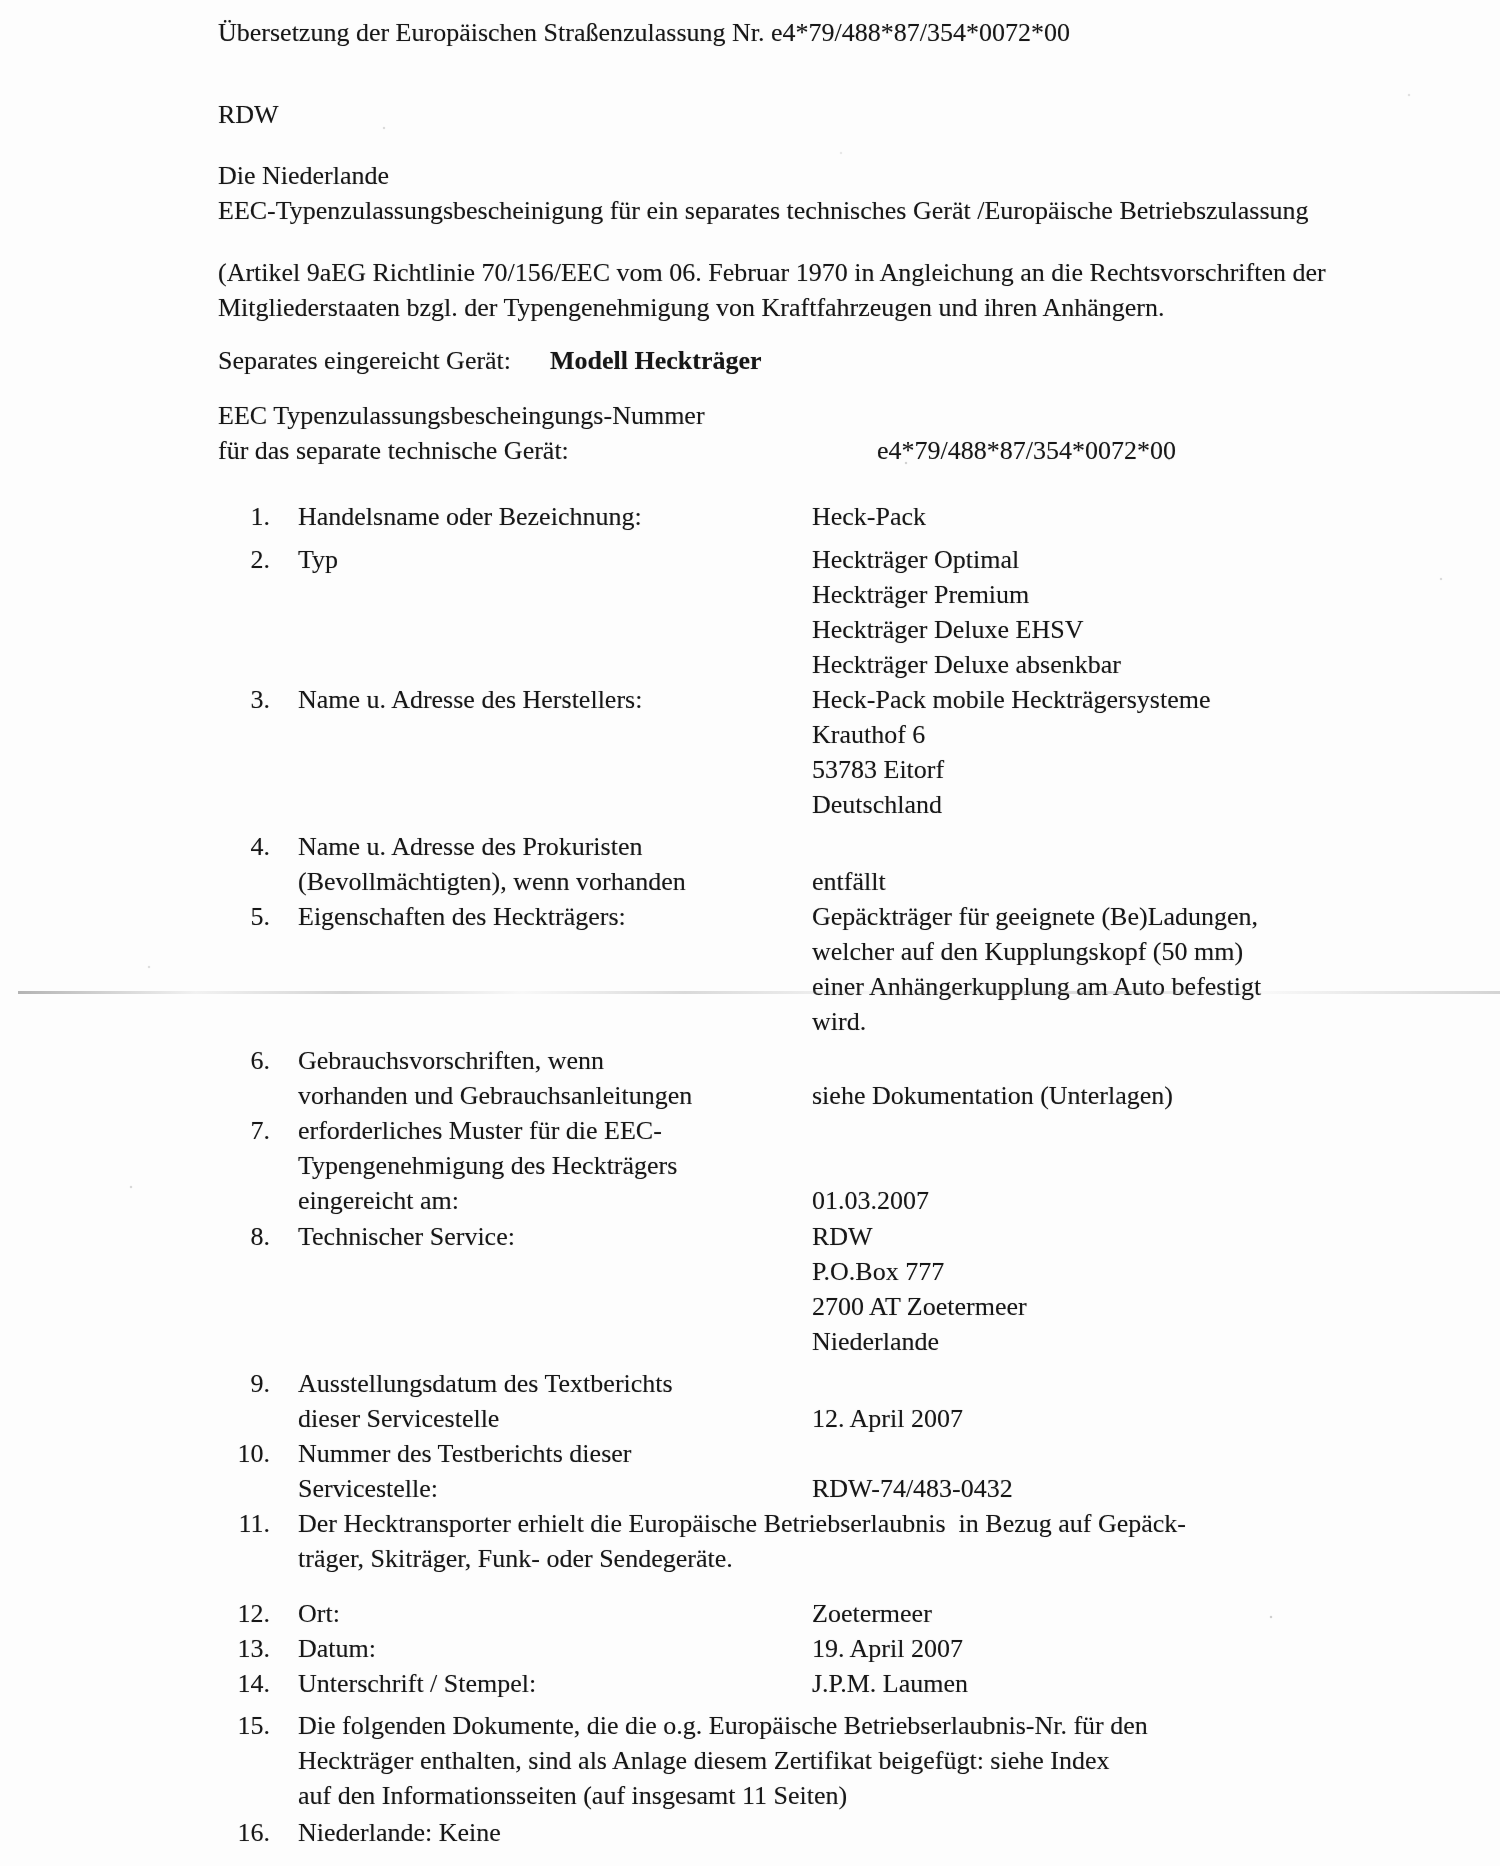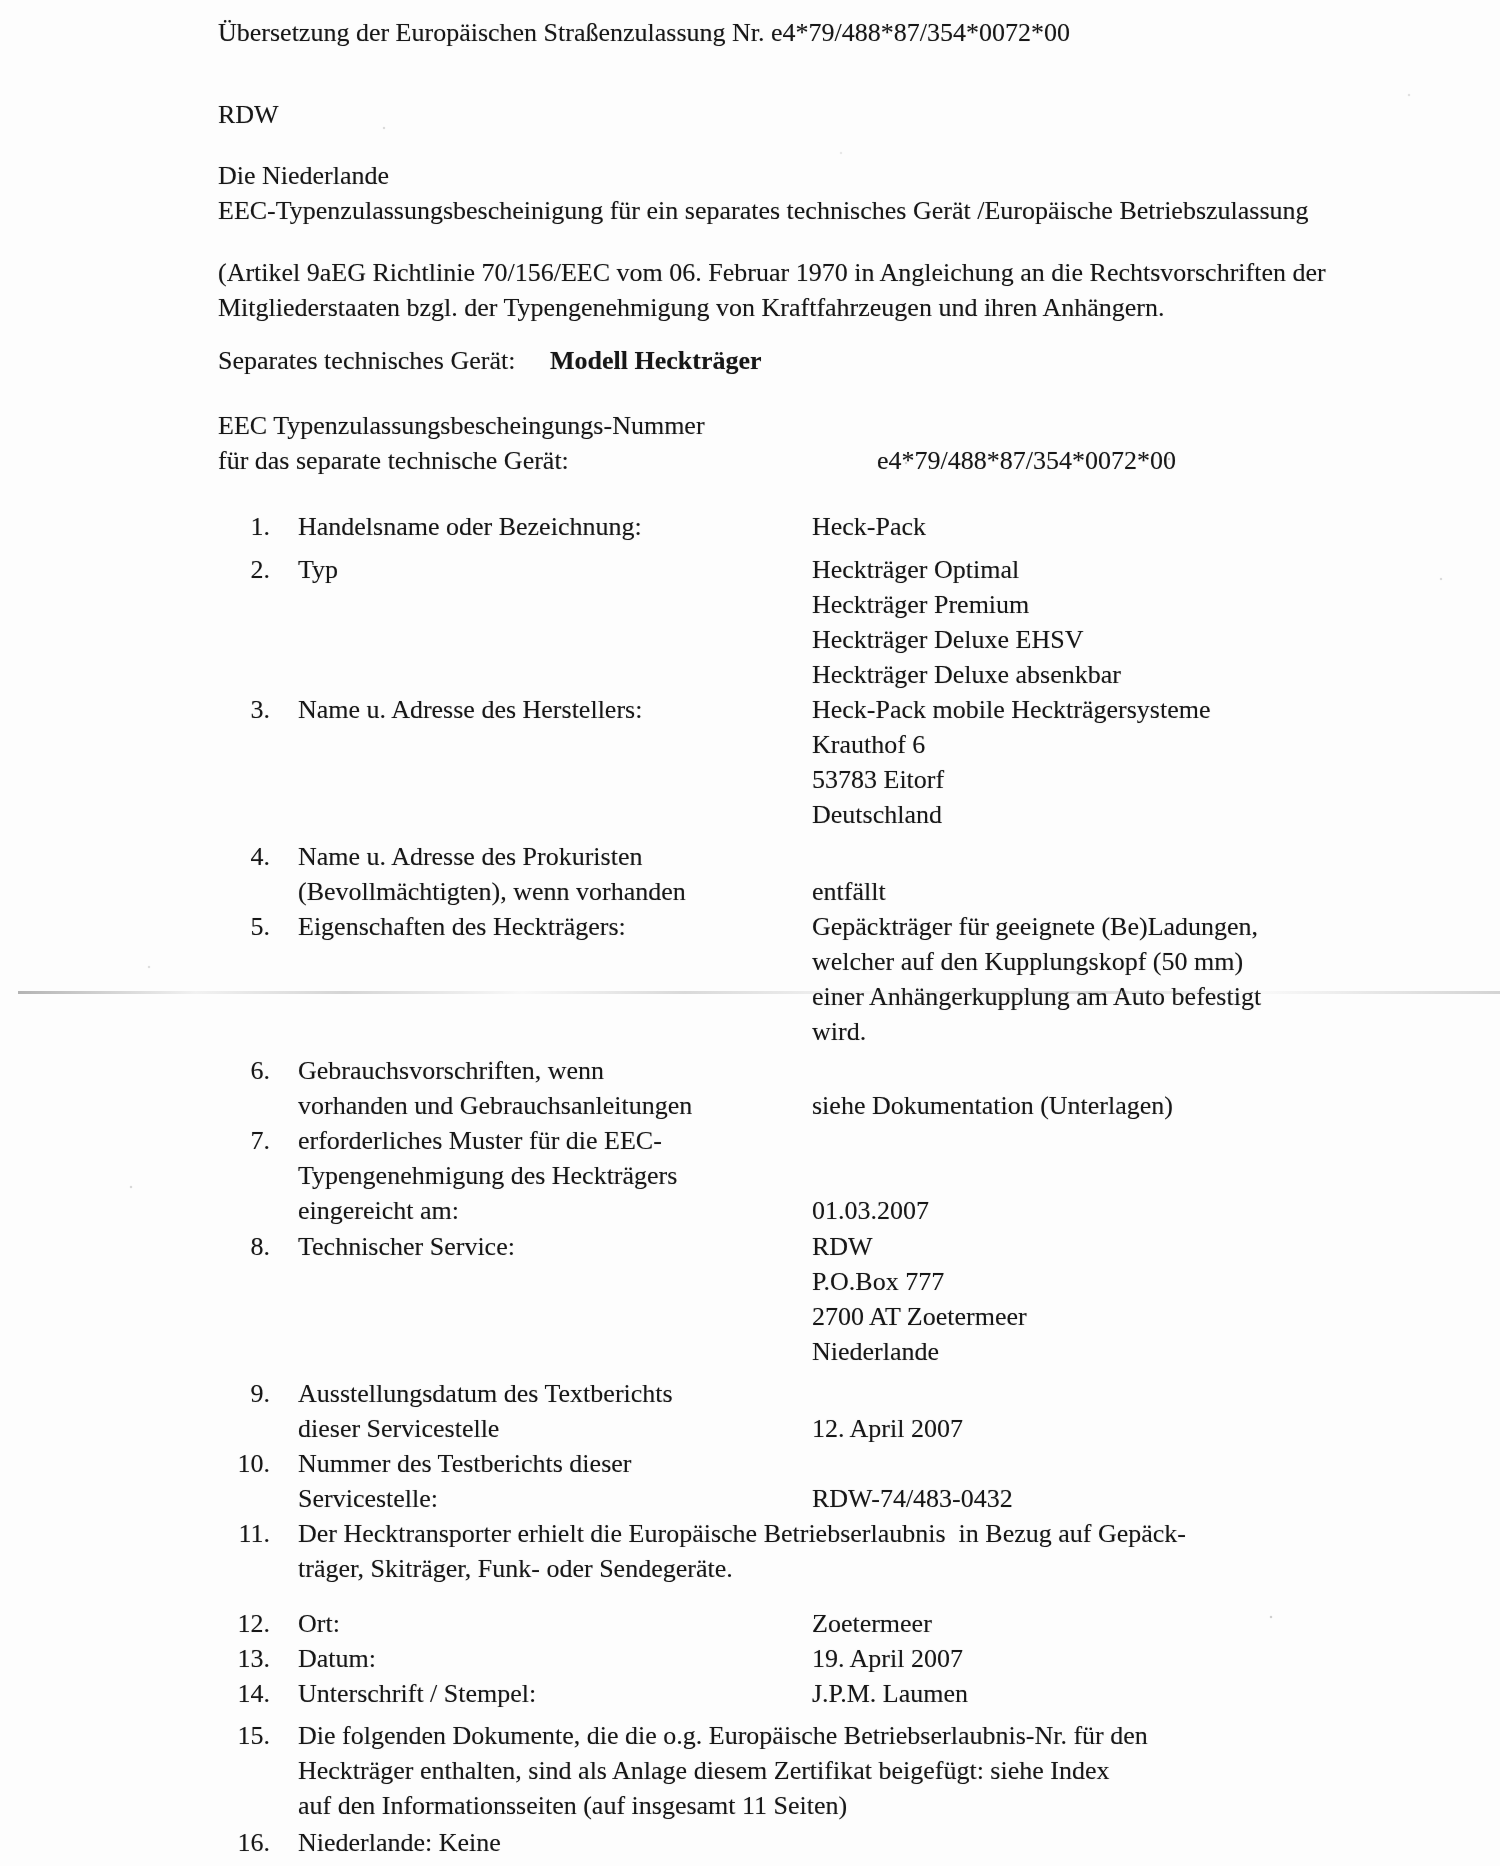--- a/index.html
+++ b/index.html
@@ -21,21 +21,21 @@
   .doc-title { white-space: pre; }
   .rdw-line       { margin-top: 47px; white-space: pre; }
   .country-line   { margin-top: 26px; white-space: pre; }
   .cert-line      { white-space: pre; }
   .article-para   { margin-top: 27px; white-space: pre; }
 
   .device-row { margin-top: 18px; }
   .device-label { display: inline-block; min-width: 332px; white-space: pre; }
   .device-value { white-space: pre; font-weight: bold; }
 
-  .approval-row { margin-top: 30px; display: grid; grid-template-columns: 659px auto; }
+  .approval-row { margin-top: 20px; display: grid; grid-template-columns: 659px auto; }
   .approval-label, .approval-value { white-space: pre; }
 
   .items { margin-top: 31px; }
   .item { display: grid; grid-template-columns: 80px 514px auto; }
   .item .num { text-align: right; padding-right: 28px; white-space: pre; }
   .item .label, .item .value { white-space: pre; }
   .item .label.full { grid-column: 2 / 4; }
 
   .item.i2  { margin-top: 8px; }
   .item.i4  { margin-top: 7px; }
@@ -84,21 +84,21 @@
 
     <div class="doc-title">Übersetzung der Europäischen Straßenzulassung Nr. e4*79/488*87/354*0072*00</div>
 
     <div class="rdw-line">RDW</div>
     <div class="country-line">Die Niederlande</div>
     <div class="cert-line">EEC-Typenzulassungsbescheinigung für ein separates technisches Gerät /Europäische Betriebszulassung</div>
     <div class="article-para">(Artikel 9aEG Richtlinie 70/156/EEC vom 06. Februar 1970 in Angleichung an die Rechtsvorschriften der
 Mitgliederstaaten bzgl. der Typengenehmigung von Kraftfahrzeugen und ihren Anhängern.</div>
 
     <div class="device-row">
-      <span class="device-label">Separates technisches Gerät:</span><span class="device-value">Modell Heckträger</span>
+      <span class="device-label">Separates eingereicht Gerät:</span><span class="device-value">Modell Heckträger</span>
     </div>
 
     <div class="approval-row">
       <div class="approval-label">EEC Typenzulassungsbescheingungs-Nummer
 für das separate technische Gerät:</div>
       <div class="approval-value">&nbsp;
 e4*79/488*87/354*0072*00</div>
     </div>
 
     <div class="items">

